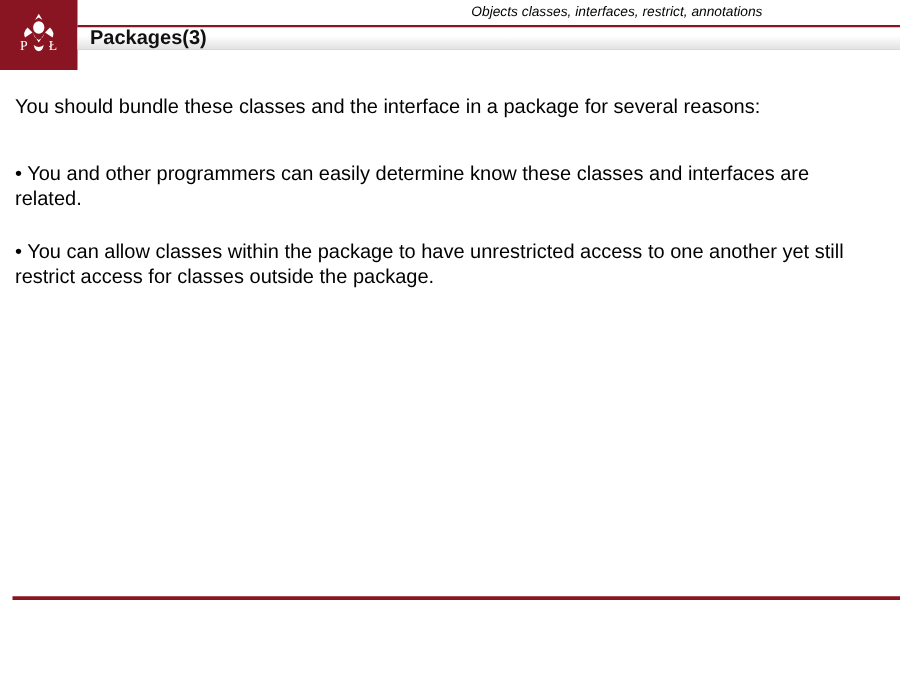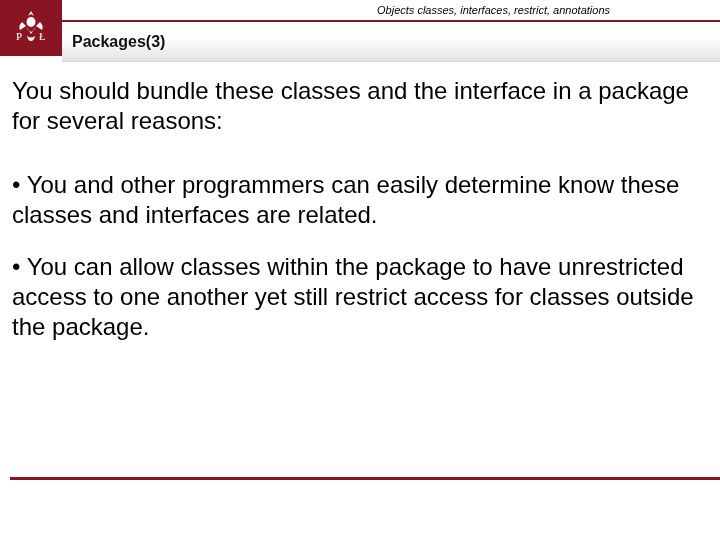--- a/index.html
+++ b/index.html
@@ -42,35 +42,35 @@
       left: 62px;
       right: 0;
       height: 2px;
       background: #8a1522;
     }
     .title-bar {
       position: absolute;
       top: 22px;
       left: 62px;
       right: 0;
-      height: 40px;
+      height: 18px;
       background: linear-gradient(to bottom, #ffffff 0%, #ffffff 40%, #e2e2e2 100%);
       display: flex;
       align-items: center;
       padding-left: 10px;
       border-bottom: 1px solid #d8d8d8;
     }
     .title-bar .title {
       font-size: 16px;
       font-weight: bold;
       color: #111;
     }
     .content {
       padding: 20px 16px 0 12px;
-      font-size: 24px;
+      font-size: 16px;
       color: #000;
       line-height: 1.25;
     }
     .intro { margin-bottom: 34px; }
     .bullet { margin-bottom: 22px; }
     .bullet:last-of-type { margin-bottom: 19px; }
     .bottom-line {
       position: absolute;
       left: 10px;
       right: 0;

